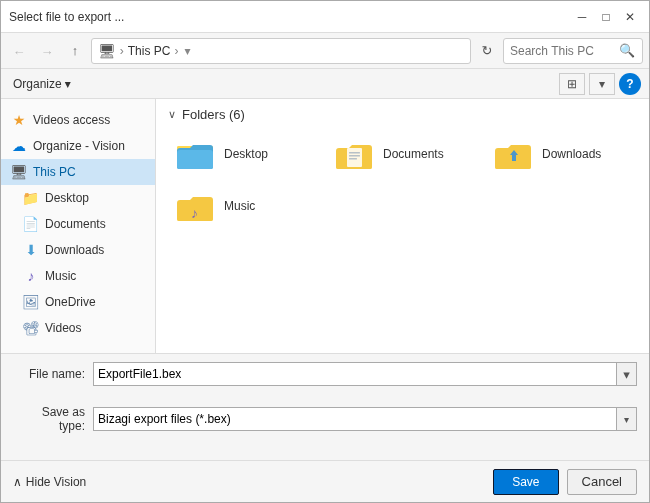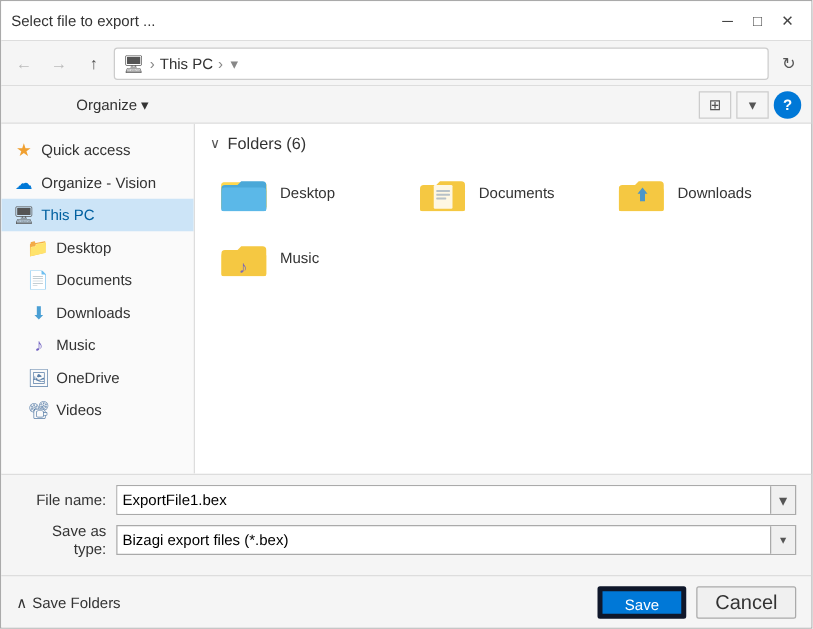--- a/index.html
+++ b/index.html
@@ -141,21 +141,20 @@
     }
     .organize-btn {
       display: flex;
       align-items: center;
       gap: 3px;
       font-size: 12px;
       color: #333;
       cursor: pointer;
       padding: 2px 4px;
       border-radius: 2px;
-      margin-left: 48px;
     }
     .toolbar-right {
       display: flex;
       align-items: center;
       gap: 4px;
     }
     .view-btn {
       width: 26px;
       height: 22px;
       border: 1px solid #ccc;
@@ -275,21 +274,21 @@
 
     
     .bottom-section {
       border-top: 1px solid #ddd;
       padding: 8px 12px;
       background: #f5f5f5;
     }
     .input-row {
       display: flex;
       align-items: center;
-      margin-bottom: 6px;
+      margin-bottom: 19px;
     }
     .input-label {
       width: 80px;
       text-align: right;
       font-size: 12px;
       color: #333;
       padding-right: 8px;
     }
     .input-field {
       flex: 1;
@@ -369,33 +368,33 @@
       color: #333;
       cursor: pointer;
     }
     .footer-buttons {
       display: flex;
       gap: 8px;
     }
     .btn-save {
       background: #0078d7;
       color: #fff;
-      border: 4px solid #0f172a;
+      border: 1px solid #0f172a;
       padding: 4px 18px;
       font-size: 12px;
       cursor: pointer;
       border-radius: 2px;
       height: 26px;
     }
     .btn-cancel {
       background: #f0f0f0;
       color: #333;
       border: 1px solid #aaa;
       padding: 4px 14px;
-      font-size: 16px;
+      font-size: 13px;
       cursor: pointer;
       border-radius: 2px;
       height: 26px;
     }
 
     
     .sidebar::-webkit-scrollbar,
     .file-area::-webkit-scrollbar { width: 8px; }
     .sidebar::-webkit-scrollbar-track,
     .file-area::-webkit-scrollbar-track { background: #f0f0f0; }
@@ -421,20 +420,24 @@
     <button class="nav-btn disabled">→</button>
     <button class="nav-btn">↑</button>
     <div class="breadcrumb-bar">
       <span class="breadcrumb-icon">🖥</span>
       <span class="breadcrumb-sep">›</span>
       <span>This PC</span>
       <span class="breadcrumb-sep">›</span>
       <span class="breadcrumb-chevron">▾</span>
     </div>
     <button class="refresh-btn">↻</button>
+    <div class="search-bar">
+      <input type="text" placeholder="Search This PC" style="">
+      <span>🔍</span>
+    </div>
   </div>
 
   <div class="toolbar">
     <div class="organize-btn">
       <span>Organize</span>
       <span>▾</span>
     </div>
     <div class="toolbar-right">
       <div class="view-btn">
         <span>⊞</span>
@@ -446,21 +449,21 @@
         <span>?</span>
       </div>
     </div>
   </div>
 
   <div class="main-content">
 
     <div class="sidebar">
       <div class="sidebar-item">
         <span class="icon icon-quickaccess">★</span>
-        <span>Quick access</span>
+        <span>Videos access</span>
       </div>
       <div class="sidebar-item">
         <span class="icon icon-onedrive">☁</span>
         <span>Organize - Vision</span>
       </div>
       <div class="sidebar-item active">
         <span class="icon icon-thispc">🖥</span>
         <span>This PC</span>
       </div>
       <div class="sidebar-item" style="padding-left:22px">
@@ -570,21 +573,21 @@
           <option>Bizagi export files (*.bex)</option>
         </select>
         <div class="select-chevron">▾</div>
       </div>
     </div>
   </div>
 
   <div class="footer">
     <div class="hide-folders-btn">
       <span>∧</span>
-      <span>Save Folders</span>
+      <span>Hide Vision</span>
     </div>
     <div class="footer-buttons">
       <button class="btn-save">Save</button>
       <button class="btn-cancel">Cancel</button>
     </div>
   </div>
 
 </div>
 
 </body></html>

